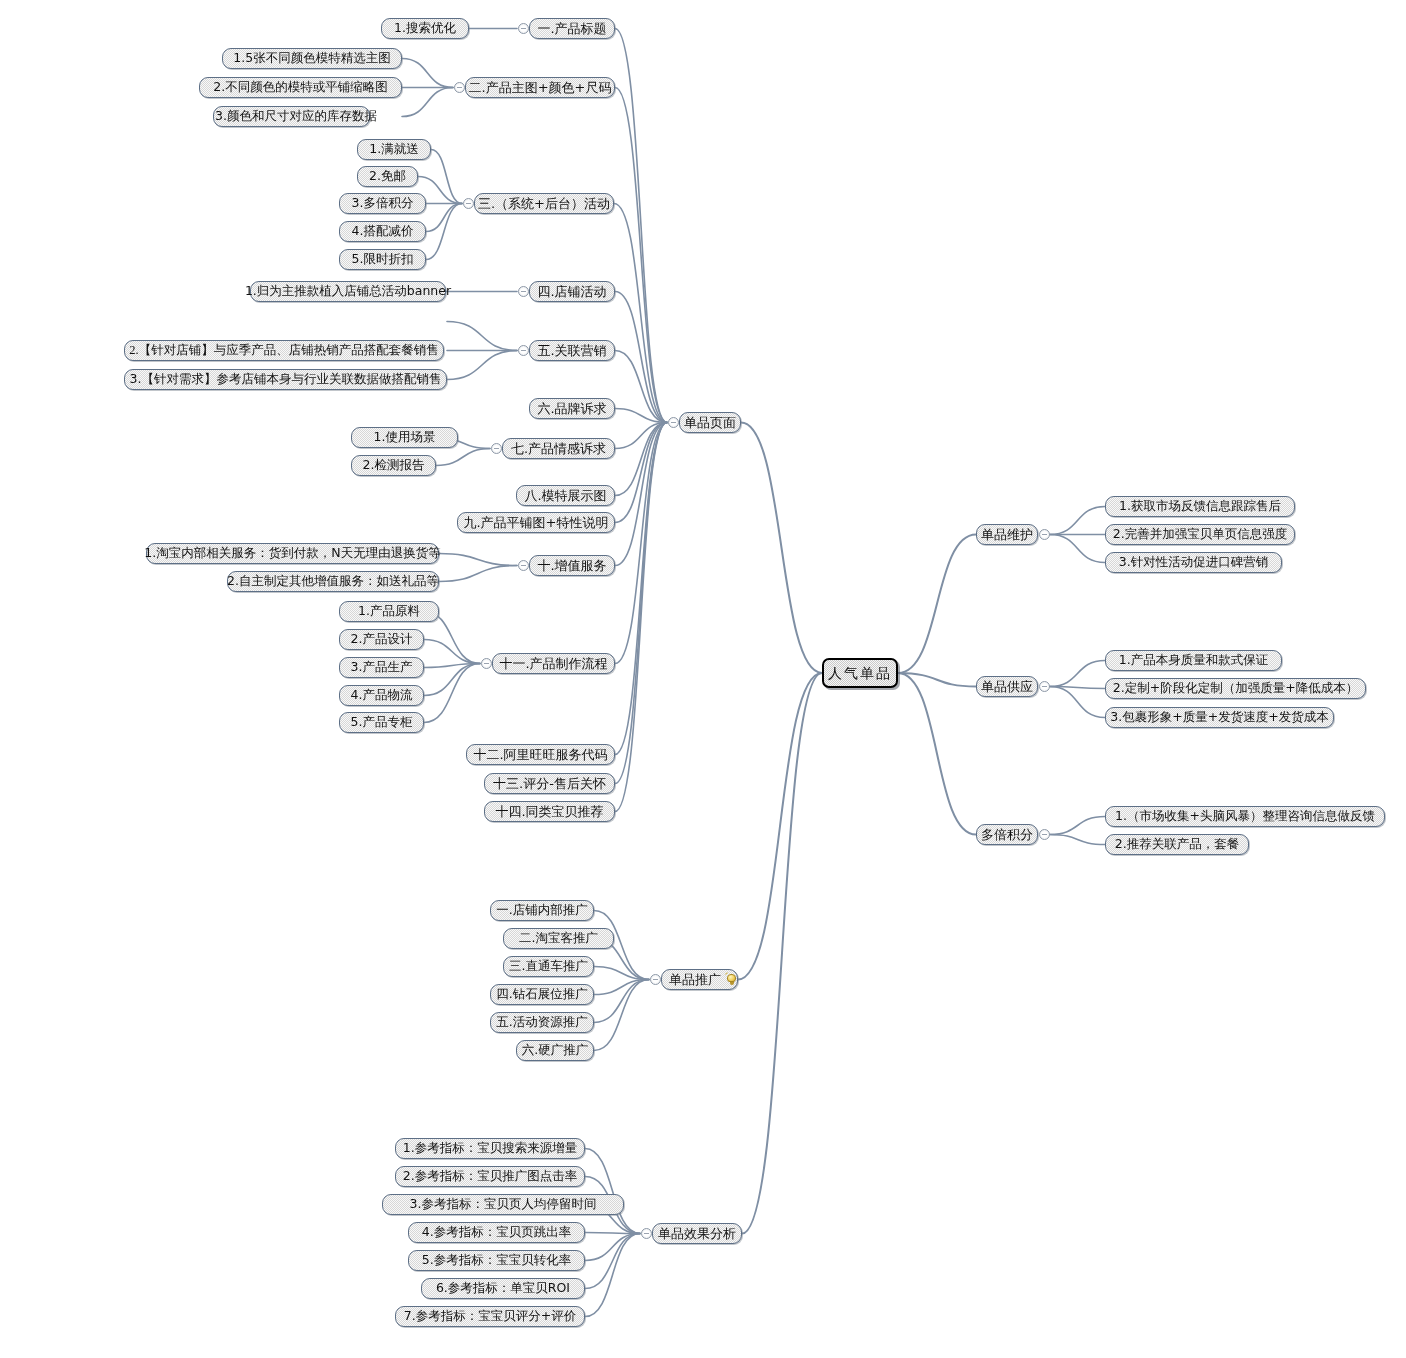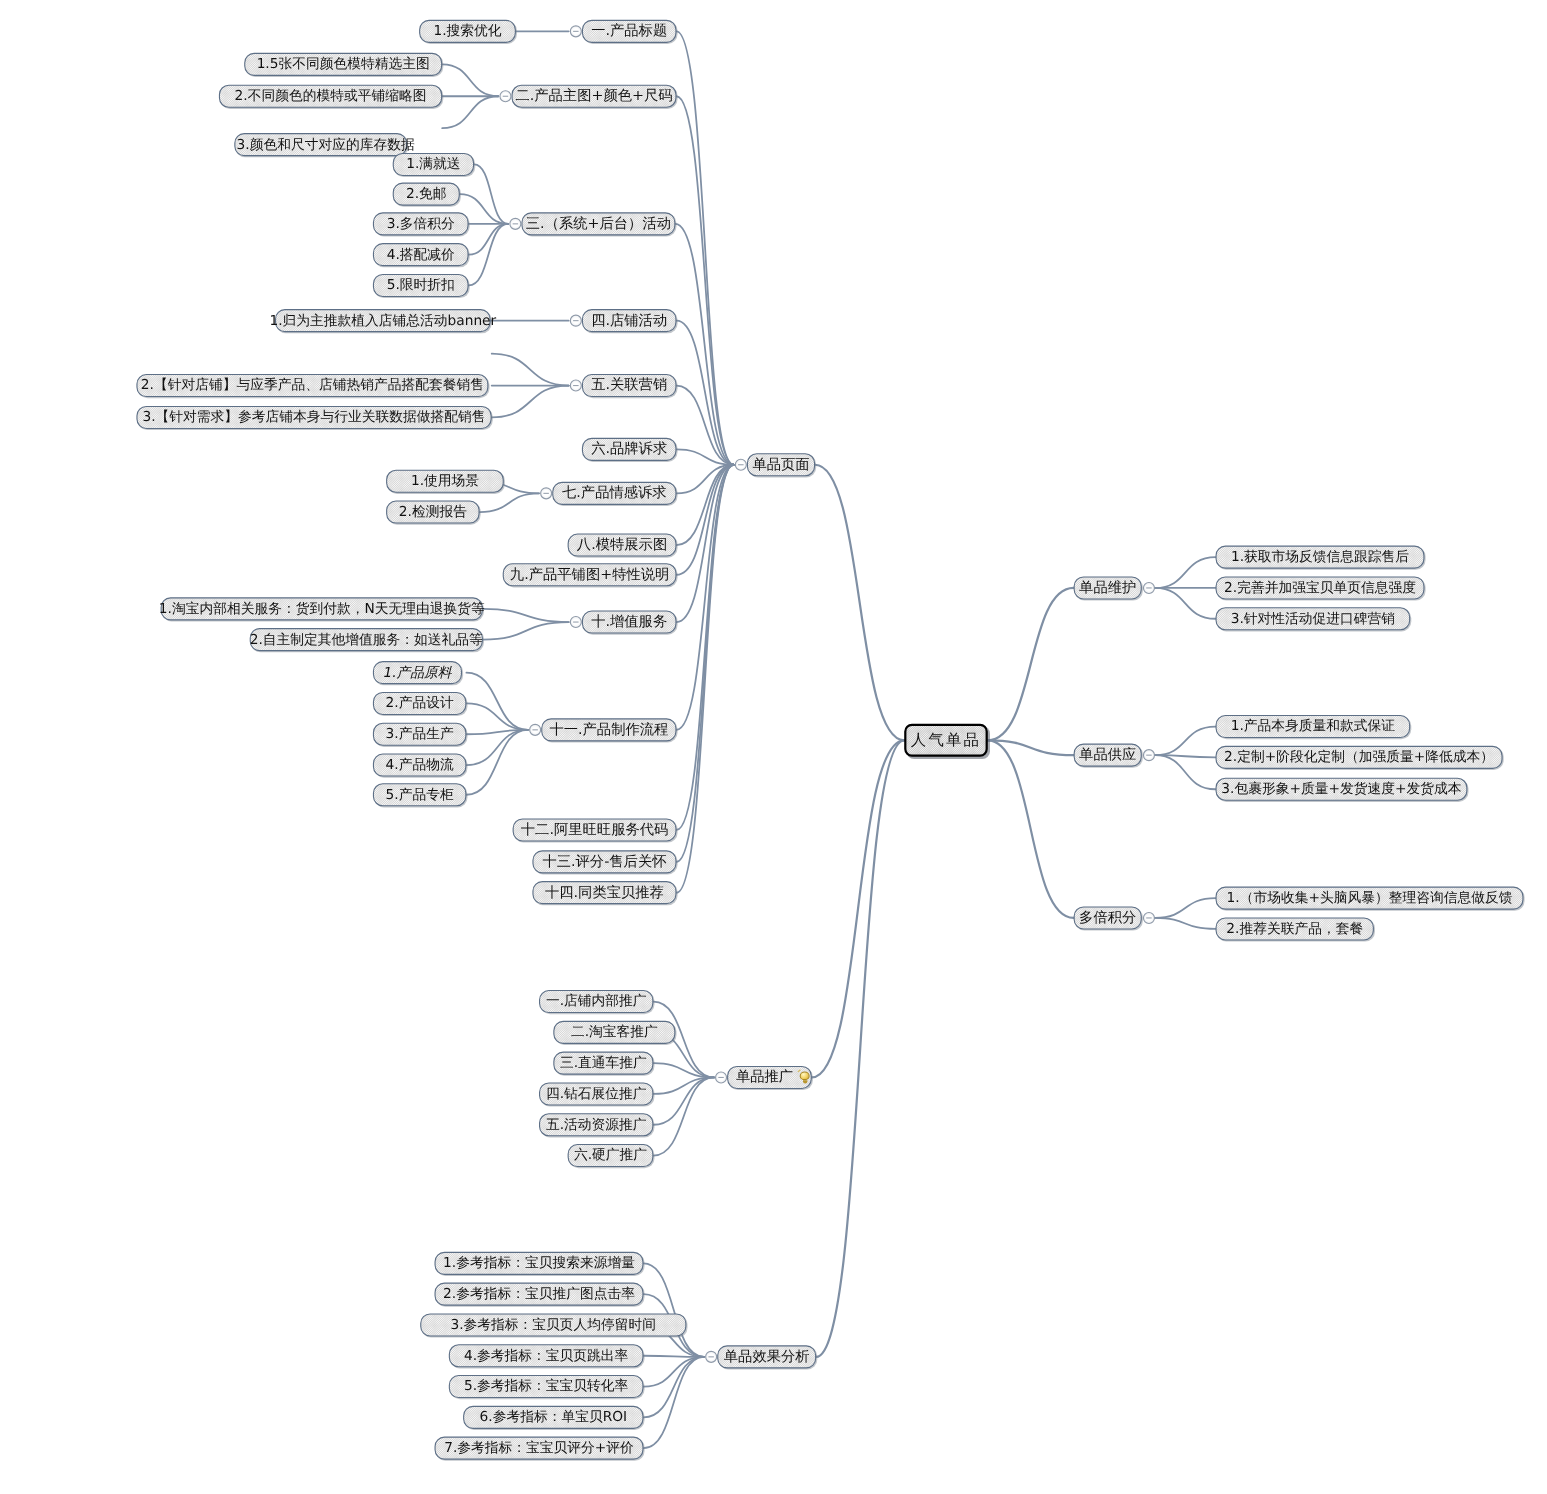--- a/index.html
+++ b/index.html
@@ -231,60 +231,60 @@
     </div>
     <div class="node leaf" style="left: 381px; top: 18px; width: 88px;">
       <span>1.搜索优化</span>
     </div>
     <div class="node leaf" style="left: 222px; top: 48px; width: 180px;">
       <span>1.5张不同颜色模特精选主图</span>
     </div>
     <div class="node leaf" style="left: 199px; top: 77px; width: 203px;">
       <span>2.不同颜色的模特或平铺缩略图</span>
     </div>
-    <div class="node leaf" style="left: 213px; top: 121px; width: 157px; padding-left: 16px;">
+    <div class="node leaf" style="left: 213px; top: 106px; width: 157px; padding-left: 16px;">
       <span>3.颜色和尺寸对应的库存数据</span>
     </div>
     <div class="node leaf" style="left: 357px; top: 139px; width: 74px;">
       <span>1.满就送</span>
     </div>
     <div class="node leaf" style="left: 357px; top: 166px; width: 61px;">
       <span>2.免邮</span>
     </div>
     <div class="node leaf" style="left: 339px; top: 193px; width: 87px;">
       <span>3.多倍积分</span>
     </div>
     <div class="node leaf" style="left: 339px; top: 221px; width: 87px;">
       <span>4.搭配减价</span>
     </div>
     <div class="node leaf" style="left: 339px; top: 249px; width: 87px;">
       <span>5.限时折扣</span>
     </div>
     <div class="node leaf" style="left: 250px; top: 281px; width: 196px;">
       <span>1.归为主推款植入店铺总活动banner</span>
     </div>
-    <div class="node leaf" style="left: 124px; top: 340px; width: 320px;">
+    <div class="node leaf" style="left: 124px; top: 340px; width: 320px; font-family: Liberation Serif, serif;">
       <span>2.【针对店铺】与应季产品、店铺热销产品搭配套餐销售</span>
     </div>
     <div class="node leaf" style="left: 124px; top: 369px; width: 323px;">
       <span>3.【针对需求】参考店铺本身与行业关联数据做搭配销售</span>
     </div>
     <div class="node leaf" style="left: 351px; top: 427px; width: 107px;">
       <span>1.使用场景</span>
     </div>
     <div class="node leaf" style="left: 351px; top: 455px; width: 85px;">
       <span>2.检测报告</span>
     </div>
     <div class="node leaf" style="left: 146px; top: 543px; width: 293px;">
       <span>1.淘宝内部相关服务：货到付款，N天无理由退换货等</span>
     </div>
     <div class="node leaf" style="left: 227px; top: 571px; width: 212px;">
       <span>2.自主制定其他增值服务：如送礼品等</span>
     </div>
-    <div class="node leaf" style="left: 339px; top: 601px; width: 81px; font-style: italic;">
+    <div class="node leaf" style="left: 339px; top: 601px; width: 100px;">
       <span>1.产品原料</span>
     </div>
     <div class="node leaf" style="left: 339px; top: 629px; width: 85px;">
       <span>2.产品设计</span>
     </div>
     <div class="node leaf" style="left: 339px; top: 657px; width: 85px;">
       <span>3.产品生产</span>
     </div>
     <div class="node leaf" style="left: 339px; top: 685px; width: 85px;">
       <span>4.产品物流</span>

